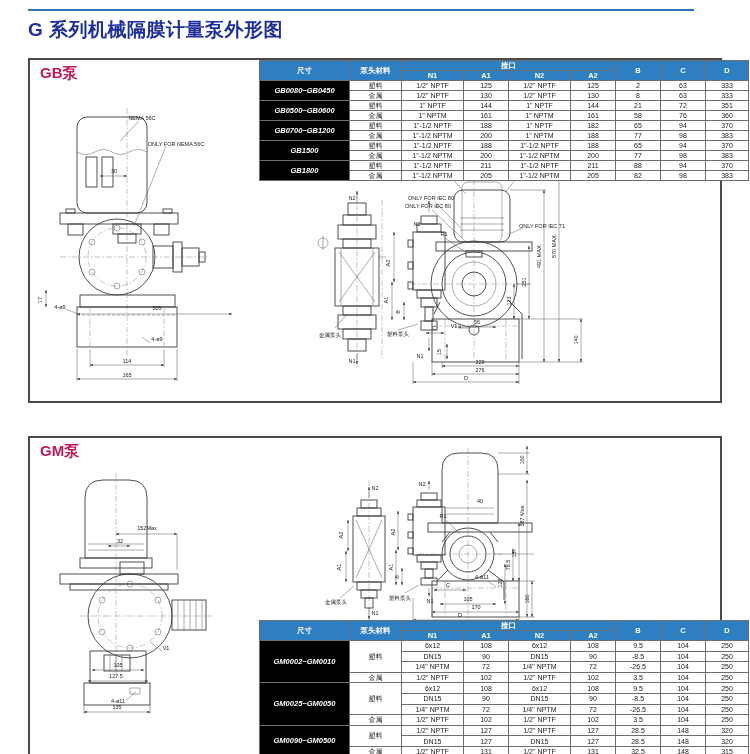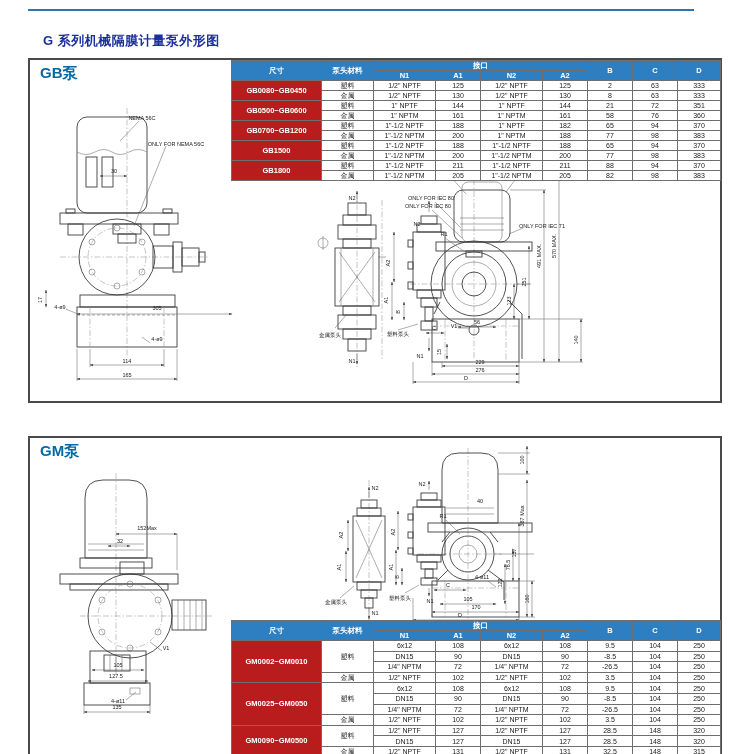--- a/index.html
+++ b/index.html
@@ -1,35 +1,35 @@
 <!DOCTYPE html>
 <html><head>
 <meta charset="utf-8">
 <style>
   html,body{margin:0;padding:0;background:#ffffff;}
   .page{position:relative;width:750px;height:754px;background:#fff;overflow:hidden;
         font-family:"Liberation Sans","DejaVu Sans",sans-serif;}
   .top-rule{position:absolute;left:28px;width:666px;top:9px;height:2px;background:#2e75b6;}
-  .title{position:absolute;left:28px;top:17px;margin:15px;font-size:13px;font-weight:bold;
+  .title{position:absolute;left:28px;top:17px;margin:0;font-size:19px;font-weight:bold;
          color:#1c2f9c;letter-spacing:0.5px;}
   .panel{position:absolute;left:28px;width:690px;border:2px solid #4a4a4a;background:#fff;}
   .panel.gb{top:58px;height:341px;}
   .panel.gm{top:436px;height:318px;}
-  .panel-label{position:absolute;left:10px;top:4px;font-size:15px;font-weight:bold;color:#0369a1;z-index:3;}
+  .panel-label{position:absolute;left:10px;top:4px;font-size:15px;font-weight:bold;color:#be185d;z-index:3;}
   svg.draw{position:absolute;left:0;top:0;z-index:1;}
   .tbl{position:absolute;background:#fff;z-index:2;}
   .gb .tbl{left:201px;top:0;}
   .gm .tbl{left:201px;top:182px;}
-  table.spec{border-collapse:collapse;table-layout:fixed;width:489px;line-height:1;}
+  table.spec{border-collapse:collapse;table-layout:fixed;width:489px;line-height:1;margin-left:28px;}
   .spec th,.spec td{border:1px solid #6e6e6e;padding:0;text-align:center;
                     overflow:hidden;white-space:nowrap;vertical-align:middle;}
   .spec thead th{background:#2e7fc2;color:#fff;font-weight:bold;height:9px;font-size:7.5px;}
   .spec td{height:9px;color:#1a1a1a;font-size:7px;background:#fff;}
   .gm-spec td{height:9.6px;}
-  .spec td.size{background:#b91c1c;color:#fff;font-weight:bold;font-size:7.5px;}
+  .spec td.size{background:#000000;color:#fff;font-weight:bold;font-size:7.5px;font-style:italic;}
   
   .ol{fill:none;stroke:#3d3d3d;stroke-width:0.9;}
   .thin{fill:none;stroke:#5a5a5a;stroke-width:0.5;}
   .cl{fill:none;stroke:#8a8a8a;stroke-width:0.5;stroke-dasharray:6 2 1.5 2;}
   .dim{fill:none;stroke:#555;stroke-width:0.5;}
   .ann{font:5.5px "Liberation Sans","DejaVu Sans",sans-serif;fill:#222;text-anchor:middle;}
 </style>
 </head>
 <body>
 

